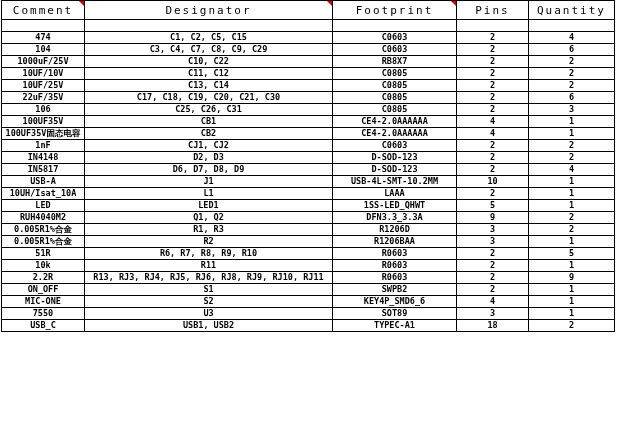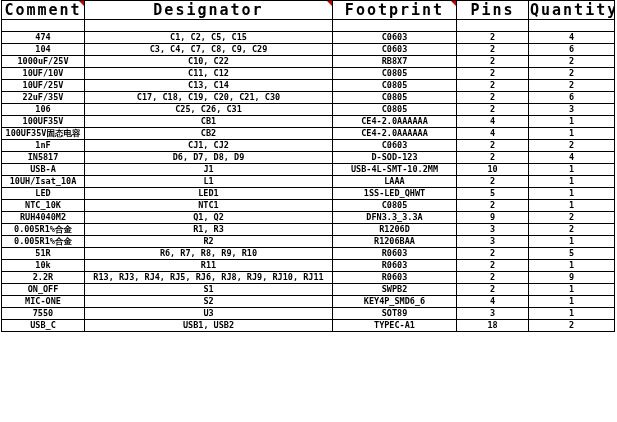--- a/index.html
+++ b/index.html
@@ -24,22 +24,22 @@
     border:1px solid var(--border);
     padding:0 1px;
     text-align:center;
     vertical-align:middle;
     overflow:hidden;
     white-space:nowrap;
   }
   .bom thead th{
     position:relative;
     height:18px;
-    font-size:15px;
-    font-weight:700;
+    font-size:11px;
+    font-weight:400;
     letter-spacing:2px;
   }
   .bom tbody td{
     height:11px;
     line-height:11px;
     font-size:8.5px;
     font-weight:700;
   }
   .note-marker{
     position:absolute;
@@ -141,20 +141,27 @@
         <td>1</td>
       </tr>
       <tr>
         <td>1nF</td>
         <td>CJ1, CJ2</td>
         <td>C0603</td>
         <td>2</td>
         <td>2</td>
       </tr>
       <tr>
+        <td>IN4148</td>
+        <td>D2, D3</td>
+        <td>D-SOD-123</td>
+        <td>2</td>
+        <td>2</td>
+      </tr>
+      <tr>
         <td>IN5817</td>
         <td>D6, D7, D8, D9</td>
         <td>D-SOD-123</td>
         <td>2</td>
         <td>4</td>
       </tr>
       <tr>
         <td>USB-A</td>
         <td>J1</td>
         <td>USB-4L-SMT-10.2MM</td>
@@ -169,27 +176,20 @@
         <td>1</td>
       </tr>
       <tr>
         <td>LED</td>
         <td>LED1</td>
         <td>1SS-LED_QHWT</td>
         <td>5</td>
         <td>1</td>
       </tr>
       <tr>
-        <td>NTC_10K</td>
-        <td>NTC1</td>
-        <td>C0805</td>
-        <td>2</td>
-        <td>1</td>
-      </tr>
-      <tr>
         <td>RUH4040M2</td>
         <td>Q1, Q2</td>
         <td>DFN3.3_3.3A</td>
         <td>9</td>
         <td>2</td>
       </tr>
       <tr>
         <td>0.005R1%合金</td>
         <td>R1, R3</td>
         <td>R1206D</td>

